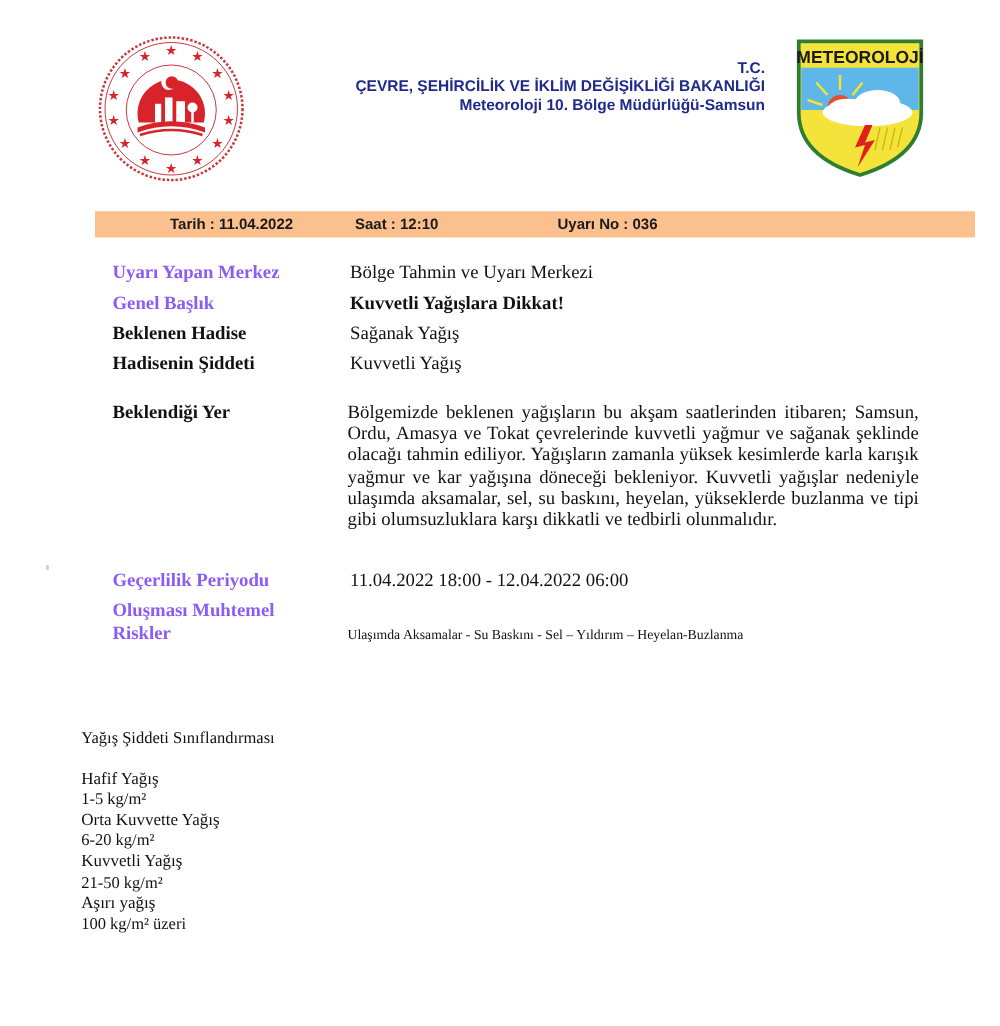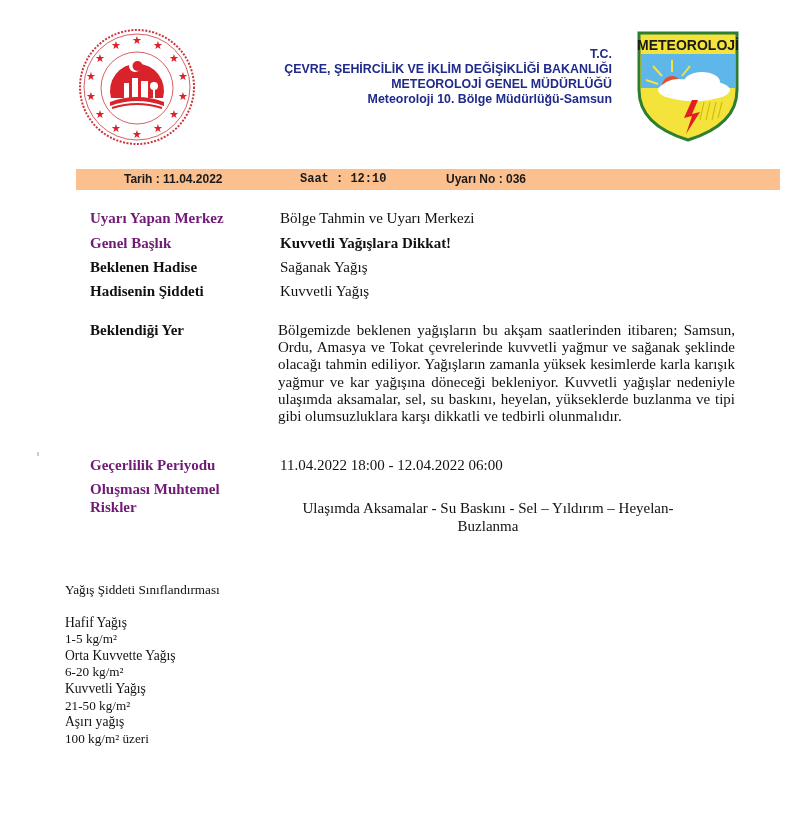--- a/index.html
+++ b/index.html
@@ -5,32 +5,32 @@
   html, body { margin: 0; padding: 0; background: #ffffff; }
   body { width: 800px; height: 821px; position: relative; overflow: hidden; font-family: "Liberation Serif", serif; color: #111; }
 
   .logo-left { position: absolute; left: 78px; top: 28px; width: 118px; height: 118px; }
   .logo-right { position: absolute; left: 636px; top: 30px; width: 104px; height: 112px; }
 
   .header-text { position: absolute; left: 232px; top: 47px; width: 380px; text-align: right; font-family: Liberation Sans, sans-serif; font-weight: bold; color: #1f2a8a; font-size: 12.4px; line-height: 15px; }
 
   .info-bar { position: absolute; left: 76px; top: 169px; width: 704px; height: 21px; background: #fcbf8e; font-family: "Liberation Sans", sans-serif; font-weight: bold; font-size: 12px; color: #1a1a1a; }
   .info-bar span { position: absolute; top: 3px; }
-  .info-date { left: 48px; }
-  .info-time { left: 224px; font-family: Liberation Mono, monospace; }
+  .info-date { left: 60px; }
+  .info-time { left: 208px; }
   .info-no { left: 370px; }
 
   .row { position: absolute; left: 90px; font-size: 15px; line-height: 18px; }
   .lbl { position: absolute; left: 0; font-weight: bold; white-space: nowrap; }
-  .lbl.red { color: #701a75; }
+  .lbl.red { color: #8b5cf6; }
   .val { position: absolute; left: 190px; white-space: nowrap; }
   .val.bold { font-weight: bold; }
 
   .desc { position: absolute; left: 278px; top: 322px; width: 457px; font-size: 15px; line-height: 17.2px; text-align: justify; }
-  .risk-text { position: absolute; left: 278px; top: 499px; width: 420px; font-size: 15px; line-height: 18px; text-align: center; }
+  .risk-text { position: absolute; left: 278px; top: 499px; width: 420px; font-size: 11px; line-height: 18px; }
 
   .classification { position: absolute; left: 65px; top: 582px; font-size: 13.2px; line-height: 16.6px; }
   .class-title { margin-bottom: 16px; }
   .class-name { font-weight: normal; font-size: 13.6px; }
 
   .dot { position: absolute; left: 37px; top: 452px; width: 2px; height: 4px; background: #ccc; }
 </style>
 </head>
 <body>
 
@@ -64,21 +64,20 @@
     <circle cx="76" cy="58" r="4" fill="#fff"></circle>
     <rect x="75" y="60" width="2" height="10" fill="#fff"></rect>
     <path d="M32 74 Q59 64 86 74 L86 78 Q59 68 32 78 Z" fill="#d8232a"></path>
     <path d="M34 80 Q59 72 84 80" fill="none" stroke="#d8232a" stroke-width="2"></path>
   </svg>
 </div>
 
 <div class="header-text">
   <div>T.C.</div>
   <div>ÇEVRE, ŞEHİRCİLİK VE İKLİM DEĞİŞİKLİĞİ BAKANLIĞI</div>
-  <div>METEOROLOJİ GENEL MÜDÜRLÜĞÜ</div>
   <div>Meteoroloji 10. Bölge Müdürlüğü-Samsun</div>
 </div>
 
 <div class="logo-right">
   <svg width="104" height="112" viewBox="0 0 104 112">
     <path d="M3 3 H101 V60 Q101 95 52 110 Q3 95 3 60 Z" fill="#f3e33a" stroke="#2e7d32" stroke-width="3"></path>
     <path d="M5 24 H99 V58 H5 Z" fill="#5fb6e8"></path>
     <rect x="5" y="5" width="94" height="19" fill="#f3e33a"></rect>
     <text x="52" y="20" text-anchor="middle" font-family="Liberation Sans, sans-serif" font-weight="bold" font-size="14" fill="#1a1a1a">METEOROLOJİ</text>
     <circle cx="36" cy="56" r="10" fill="#e2502b"></circle>

